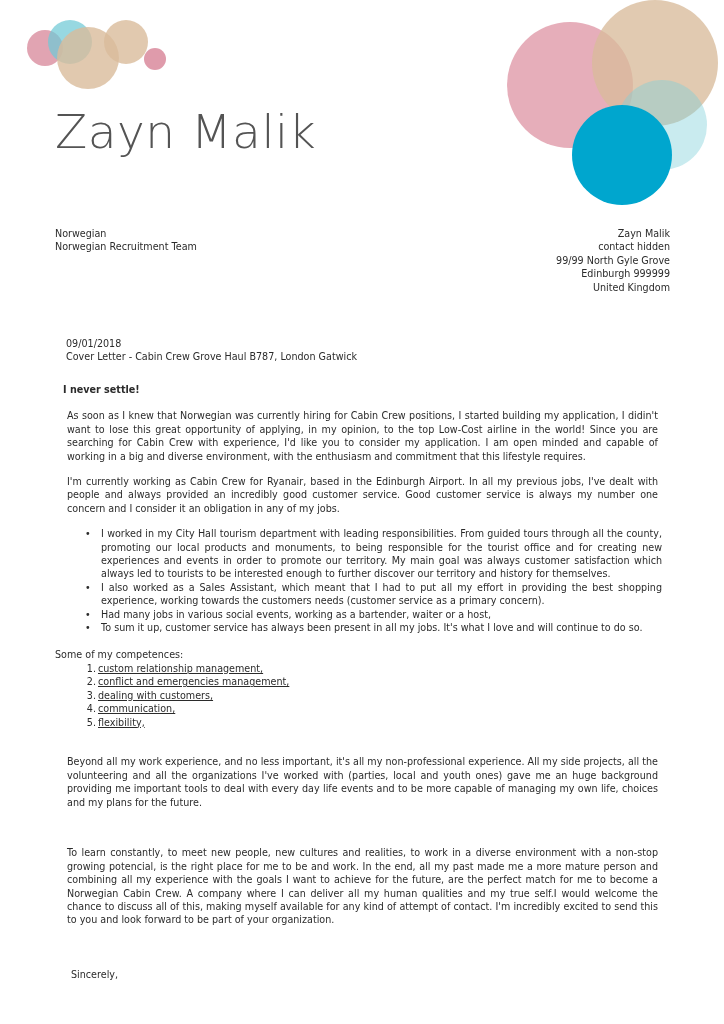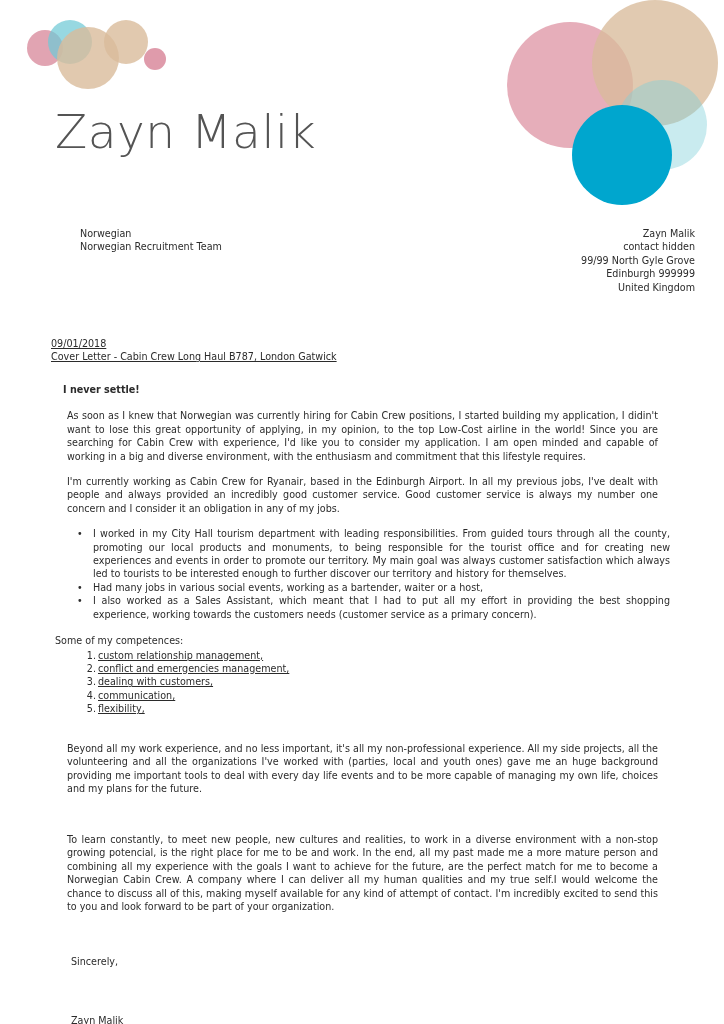--- a/index.html
+++ b/index.html
@@ -47,35 +47,33 @@
   .addresses {
     position: absolute;
     left: 55px;
     top: 227px;
     width: 615px;
     display: flex;
     justify-content: space-between;
     align-items: flex-start;
     font-size: 9.6px;
     line-height: 13.4px;
-    margin-left: 25px;
   }
   .addr-col-left { text-align: left; }
   .addr-col-right { text-align: right; }
   .addr-line { display: block; white-space: nowrap; }
 
   
   .meta {
     position: absolute;
-    left: 51px;
+    left: 66px;
     top: 337px;
     width: 615px;
     font-size: 9.6px;
     line-height: 13.4px;
-    text-decoration: underline;
   }
   .meta-line { display: block; }
 
   
   .letter-body {
     position: absolute;
     left: 55px;
     top: 383px;
     width: 615px;
     font-size: 9.6px;
@@ -87,21 +85,21 @@
     font-size: 9.6px;
   }
   .para {
     margin: 12px;
     text-align: justify;
     text-justify: inter-word;
   }
   .para + .para { margin-top: 0; }
 
   ul.bullets {
-    margin: 0;
+    margin: 8px;
     padding: 0 0 0 30px;
     list-style: none;
   }
   ul.bullets > li {
     position: relative;
     text-align: justify;
     text-justify: inter-word;
     padding-left: 8px;
   }
   ul.bullets > li::before {
@@ -176,34 +174,35 @@
     <span class="addr-line">Zayn Malik</span>
     <span class="addr-line">contact hidden</span>
     <span class="addr-line">99/99 North Gyle Grove</span>
     <span class="addr-line">Edinburgh 999999</span>
     <span class="addr-line">United Kingdom</span>
   </div>
 </div>
 
 <div class="meta">
   <span class="meta-line">09/01/2018</span>
-  <span class="meta-line">Cover Letter - Cabin Crew Long Haul B787, London Gatwick</span>
+  <span class="meta-line">Cover Letter - Cabin Crew Grove Haul B787, London Gatwick</span>
 </div>
 
 <div class="letter-body">
 
   <p class="lead-in">I never settle!</p>
 
   <p class="para">As soon as I knew that Norwegian was currently hiring for Cabin Crew positions, I started building my application, I didin't want to lose this great opportunity of applying, in my opinion, to the top Low-Cost airline in the world! Since you are searching for Cabin Crew with experience, I'd like you to consider my application. I am open minded and capable of working in a big and diverse environment, with the enthusiasm and commitment that this lifestyle requires.</p>
   <p class="para">I'm currently working as Cabin Crew for Ryanair, based in the Edinburgh Airport. In all my previous jobs, I've dealt with people and always provided an incredibly good customer service. Good customer service is always my number one concern and I consider it an obligation in any of my jobs.</p>
 
   <ul class="bullets">
     <li>I worked in my City Hall tourism department with leading responsibilities. From guided tours through all the county, promoting our local products and monuments, to being responsible for the tourist office and for creating new experiences and events in order to promote our territory. My main goal was always customer satisfaction which always led to tourists to be interested enough to further discover our territory and history for themselves.</li>
+    <li>I also worked as a Sales Assistant, which meant that I had to put all my effort in providing the best shopping experience, working towards the customers needs (customer service as a primary concern).</li>
     <li>Had many jobs in various social events, working as a bartender, waiter or a host,</li>
-    <li>I also worked as a Sales Assistant, which meant that I had to put all my effort in providing the best shopping experience, working towards the customers needs (customer service as a primary concern).</li>
+    <li>To sum it up, customer service has always been present in all my jobs. It's what I love and will continue to do so.</li>
   </ul>
 
   <p class="section-title">Some of my competences:</p>
 
   <ol class="numbers">
     <li>custom relationship management,</li>
     <li>conflict and emergencies management,</li>
     <li>dealing with customers,</li>
     <li>communication,</li>
     <li>flexibility,</li>

